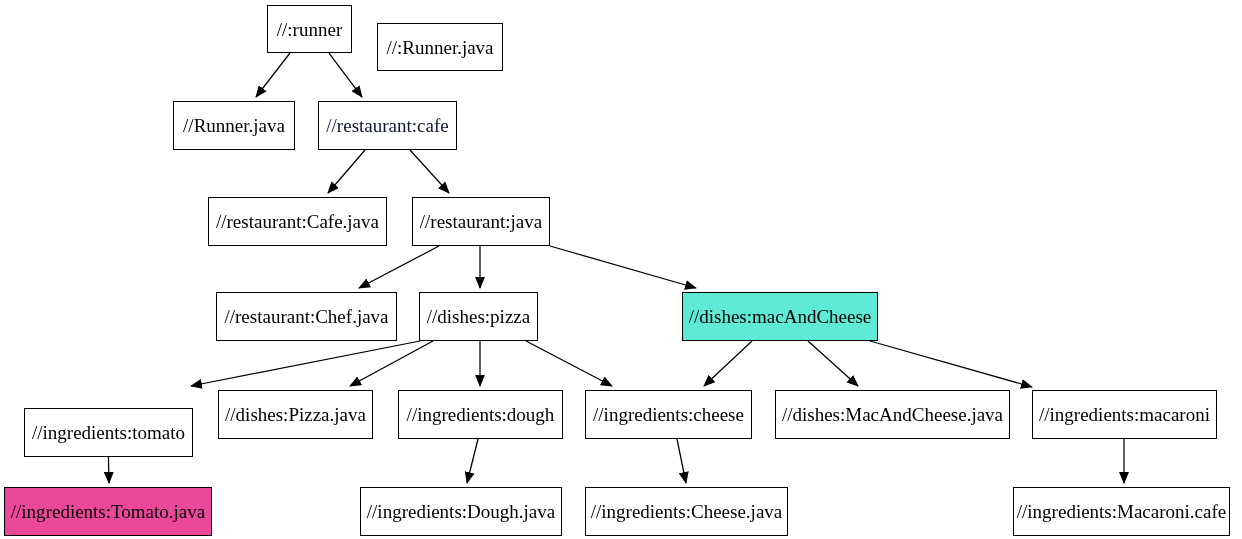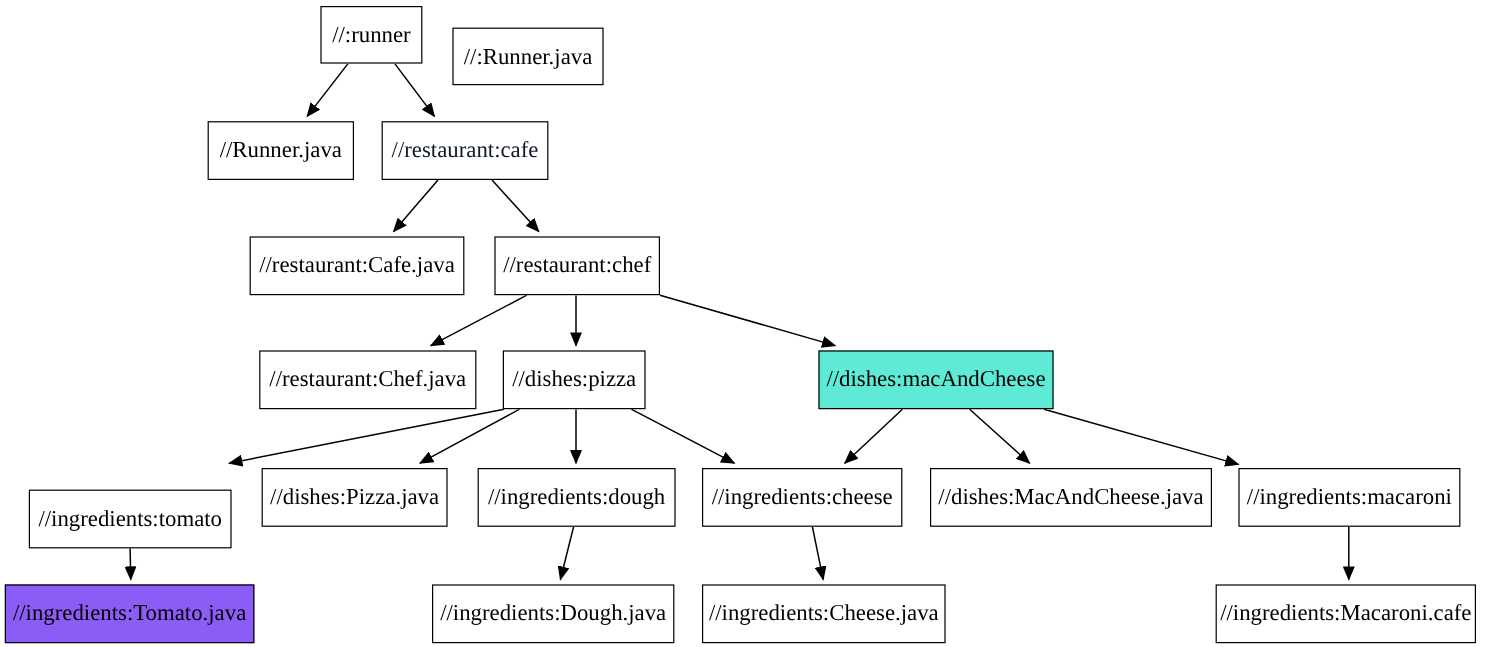--- a/index.html
+++ b/index.html
@@ -80,21 +80,21 @@
     <div class="node" style="left: 173px; top: 101px; width: 122px; height: 49px; border-color: rgb(0, 0, 0); background: rgb(255, 255, 255); color: rgb(0, 0, 0);">
       <span>//Runner.java</span>
     </div>
     <div class="node" style="left: 318px; top: 101px; width: 139px; height: 49px; border-color: rgb(0, 0, 0); background: rgb(255, 255, 255); color: #0f172a;">
       <span>//restaurant:cafe</span>
     </div>
     <div class="node" style="left: 208px; top: 197px; width: 179px; height: 49px; border-color: rgb(0, 0, 0); background: rgb(255, 255, 255); color: rgb(0, 0, 0);">
       <span>//restaurant:Cafe.java</span>
     </div>
     <div class="node" style="left: 412px; top: 197px; width: 138px; height: 49px; border-color: rgb(0, 0, 0); background: rgb(255, 255, 255); color: rgb(0, 0, 0);">
-      <span>//restaurant:chef</span>
+      <span>//restaurant:java</span>
     </div>
     <div class="node" style="left: 216px; top: 292px; width: 181px; height: 49px; border-color: rgb(0, 0, 0); background: rgb(255, 255, 255); color: rgb(0, 0, 0);">
       <span>//restaurant:Chef.java</span>
     </div>
     <div class="node" style="left: 419px; top: 292px; width: 119px; height: 49px; border-color: rgb(0, 0, 0); background: rgb(255, 255, 255); color: rgb(0, 0, 0);">
       <span>//dishes:pizza</span>
     </div>
     <div class="node" style="left: 682px; top: 292px; width: 196px; height: 49px; border-color: rgb(0, 0, 0); background: #5eead4; color: rgb(0, 0, 0);">
       <span>//dishes:macAndCheese</span>
     </div>
@@ -109,21 +109,21 @@
     </div>
     <div class="node" style="left: 585px; top: 390px; width: 167px; height: 49px; border-color: rgb(0, 0, 0); background: rgb(255, 255, 255); color: rgb(0, 0, 0);">
       <span>//ingredients:cheese</span>
     </div>
     <div class="node" style="left: 775px; top: 390px; width: 235px; height: 49px; border-color: rgb(0, 0, 0); background: rgb(255, 255, 255); color: rgb(0, 0, 0);">
       <span>//dishes:MacAndCheese.java</span>
     </div>
     <div class="node" style="left: 1032px; top: 390px; width: 185px; height: 49px; border-color: rgb(0, 0, 0); background: rgb(255, 255, 255); color: rgb(0, 0, 0);">
       <span>//ingredients:macaroni</span>
     </div>
-    <div class="node" style="left: 4px; top: 487px; width: 208px; height: 49px; border-color: rgb(0, 0, 0); background: #8b5cf6; color: rgb(0, 0, 0);">
+    <div class="node" style="left: 4px; top: 487px; width: 208px; height: 49px; border-color: rgb(0, 0, 0); background: #ec4899; color: rgb(0, 0, 0);">
       <span>//ingredients:Tomato.java</span>
     </div>
     <div class="node" style="left: 360px; top: 487px; width: 202px; height: 49px; border-color: rgb(0, 0, 0); background: rgb(255, 255, 255); color: rgb(0, 0, 0);">
       <span>//ingredients:Dough.java</span>
     </div>
     <div class="node" style="left: 585px; top: 487px; width: 203px; height: 49px; border-color: rgb(0, 0, 0); background: rgb(255, 255, 255); color: rgb(0, 0, 0);">
       <span>//ingredients:Cheese.java</span>
     </div>
     <div class="node" style="left: 1013px; top: 487px; width: 217px; height: 49px; border-color: rgb(0, 0, 0); background: rgb(255, 255, 255); color: rgb(0, 0, 0);">
       <span>//ingredients:Macaroni.cafe</span>

